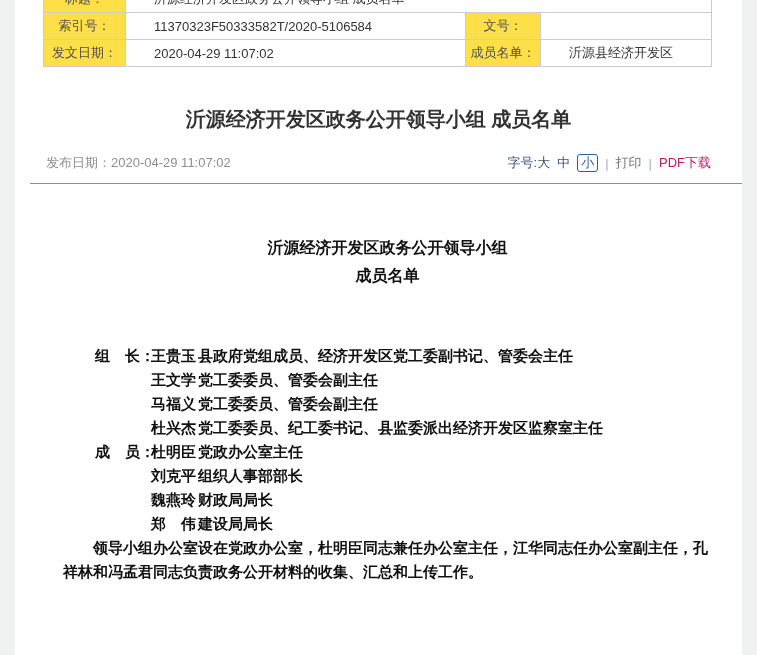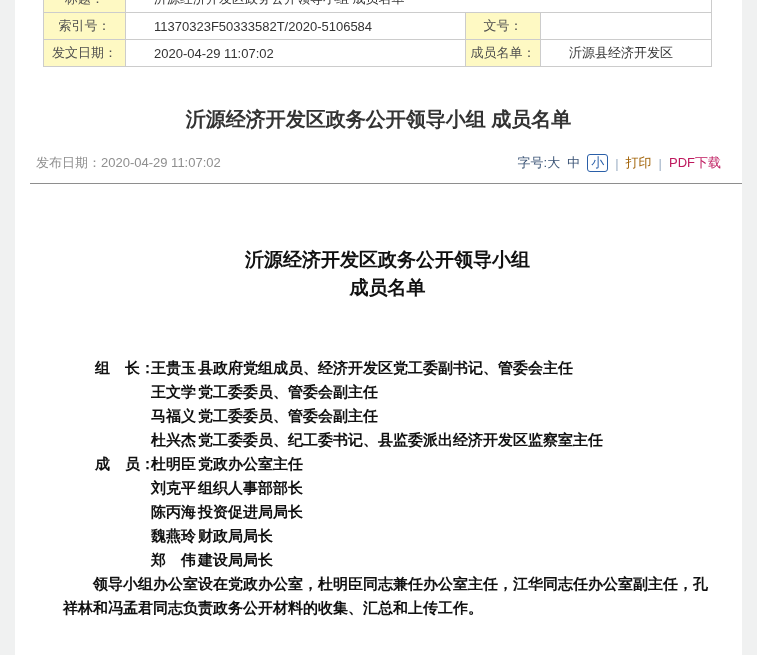--- a/index.html
+++ b/index.html
@@ -15,53 +15,53 @@
 
   
   table.info-table{
     border-collapse:collapse;table-layout:fixed;
     width:668px;margin:-15px 0 0 28px;background:#fff;
   }
   table.info-table td{
     border:1px solid #cccccc;height:27px;font-size:13px;
     box-sizing:border-box;overflow:hidden;white-space:nowrap;
   }
-  td.lbl{background:#fef9c3;color:#4f4f4f;text-align:center}
+  td.lbl{background:#fde047;color:#4f4f4f;text-align:center}
   td.val{color:#333333;padding-left:28px}
 
   
   .article-title{
     margin:39px 0 0 0;text-align:center;
     font-size:20px;font-weight:bold;color:#333333;
   }
   .meta{
     display:flex;justify-content:space-between;align-items:center;
-    padding:0 21px;margin-top:21px;font-size:13px;
+    padding:0 31px;margin-top:21px;font-size:13px;
   }
   .meta-left{color:#8f8f8f}
   .meta-right{display:flex;align-items:center;color:#3a5375}
   .meta-right > *{margin-left:7px}
   .size-btn{cursor:pointer}
   .size-btn-small{
     border:1px solid #2a5fa8;color:#2a5fa8;border-radius:3px;
     padding:0 3px;line-height:16px;display:inline-block;
   }
   .sep{color:#9eb0c6}
-  .print-link{color:#a16207;cursor:pointer}
+  .print-link{color:#737373;cursor:pointer}
   .pdf-link{color:#be185d;cursor:pointer}
   .rule{
     border:none;border-top:1px solid #8e8e8e;
     margin:11px 0 0 15px;
   }
 
   
   .content{padding:50px 30px 0 48px;color:#111111}
   .doc-title{
-    text-align:center;font-size:19px;line-height:28px;
-    font-weight:bold;margin:12px;
+    text-align:center;font-size:16px;line-height:28px;
+    font-weight:bold;margin:0;
   }
   .members{margin-top:54px}
   .member-line{
     display:flex;padding-left:32px;line-height:24px;
     font-size:15px;font-weight:bold;
   }
   .role{width:56px;flex:none;white-space:pre}
   .mname{width:47px;flex:none;white-space:pre}
   .mtitle{flex:1;white-space:nowrap}
   .closing{
@@ -153,25 +153,20 @@
           <span class="mname">杜明臣</span>
           <span class="mtitle">党政办公室主任</span>
       </div>
       <div class="member-line">
         <span class="role"></span>
           <span class="mname">刘克平</span>
           <span class="mtitle">组织人事部部长</span>
       </div>
       <div class="member-line">
         <span class="role"></span>
-          <span class="mname">陈丙海</span>
-          <span class="mtitle">投资促进局局长</span>
-      </div>
-      <div class="member-line">
-        <span class="role"></span>
           <span class="mname">魏燕玲</span>
           <span class="mtitle">财政局局长</span>
       </div>
       <div class="member-line">
         <span class="role"></span>
           <span class="mname">郑　伟</span>
           <span class="mtitle">建设局局长</span>
       </div>
     </div>
 

